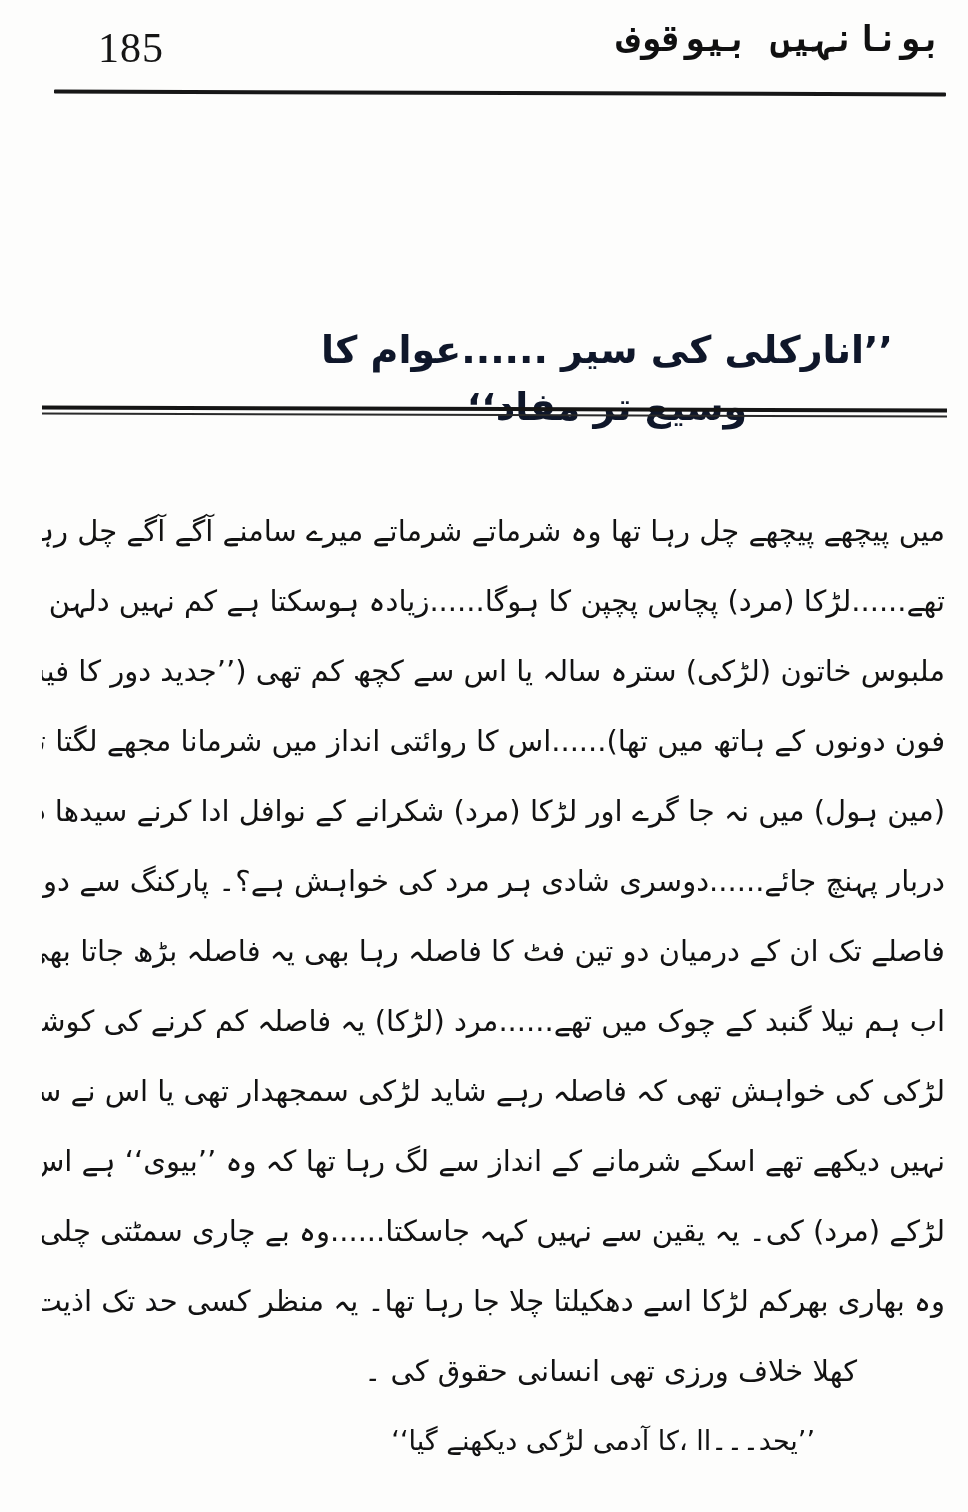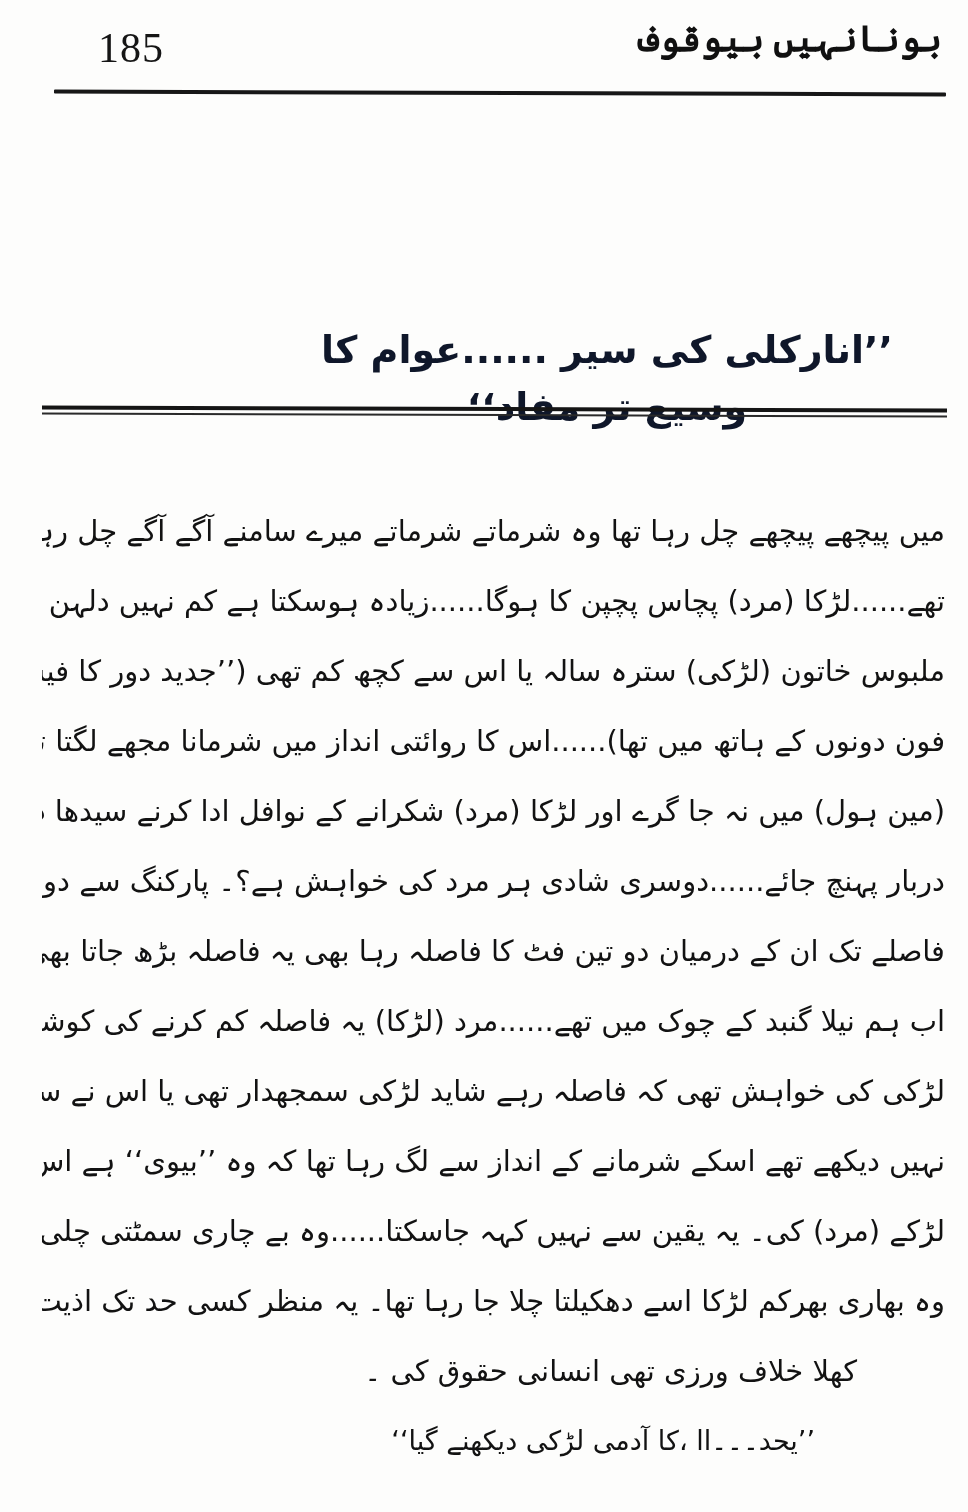--- a/index.html
+++ b/index.html
@@ -31,21 +31,21 @@
     margin-left: 26px;
   }
   .book-title {
     position: absolute;
     right: 26px;
     top: 18px;
     direction: rtl;
     font-size: 36px;
     font-weight: bold;
     color: #101010;
-    font-family: Liberation Serif, serif;
+    font-family: Liberation Mono, monospace;
     margin-left: 48px;
   }
   .header-rule {
     position: absolute;
     left: 54px;
     right: 22px;
     top: 91px;
     height: 4px;
     background: #171717;
     transform: rotate(0.18deg);

